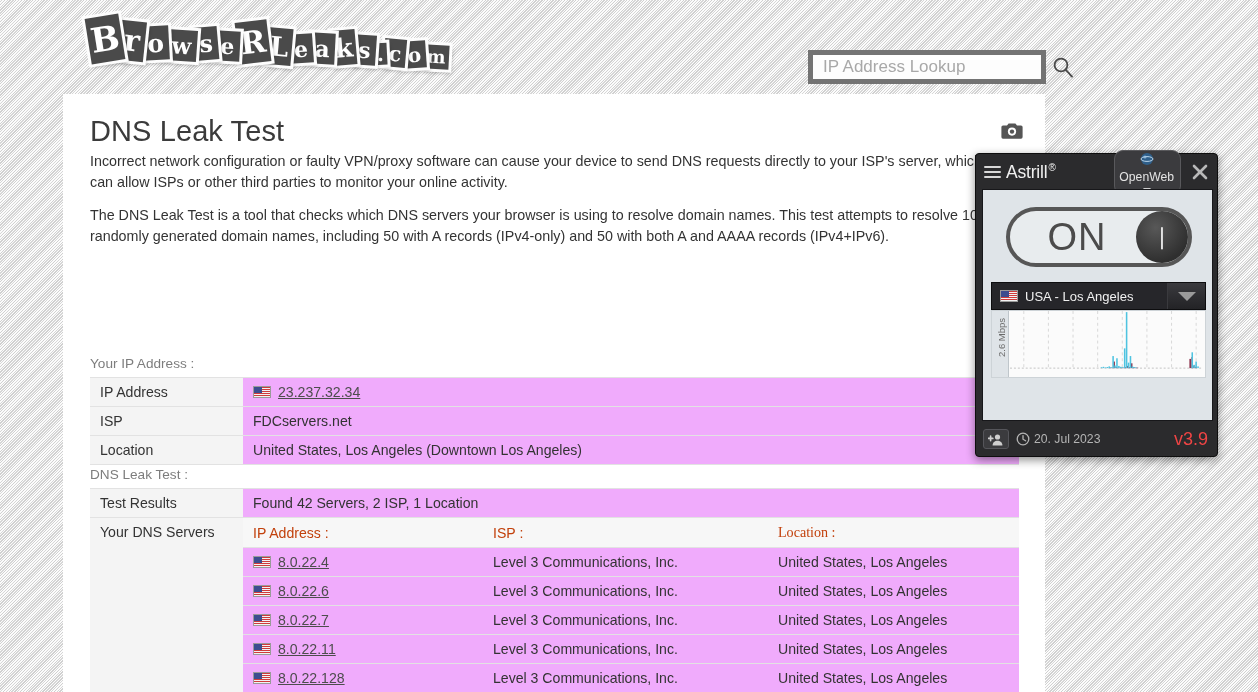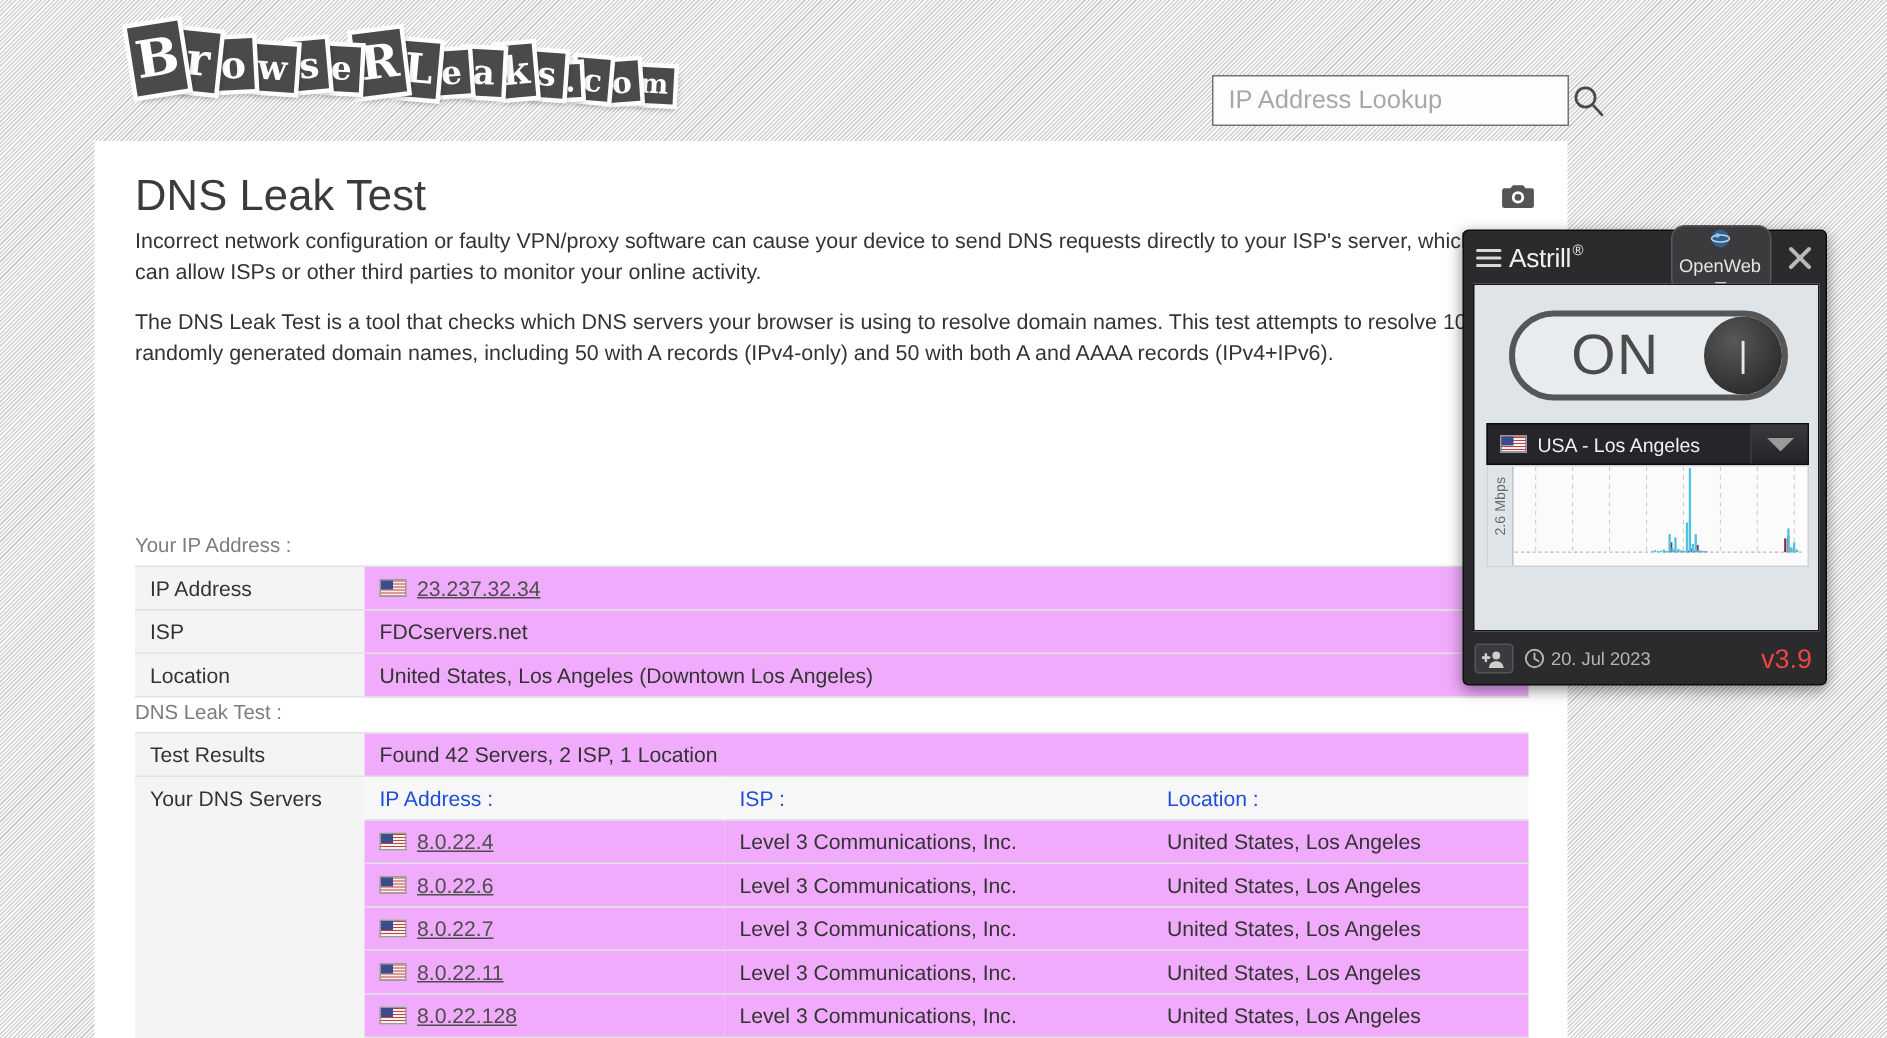--- a/index.html
+++ b/index.html
@@ -37,21 +37,21 @@
     text-align: center;
     box-shadow: 0 0 0 3px #fdfdfd, 2px 3px 4px rgba(0,0,0,0.38);
     position: relative;
     line-height: 1;
   }
 
   #search-wrap {
     position: absolute; left: 808px; top: 50px;
     width: 238px; height: 34px;
     background: #fdfdfd;
-    border: 1px solid #737373;
+    border: 5px solid #737373;
     display: flex; align-items: center;
   }
   #search-input {
     flex: 1; height: 100%;
     border: 0; outline: none; background: transparent;
     font-family: "Liberation Sans", sans-serif;
     font-size: 17px; color: #555;
     padding: 0 8px 0 10px;
   }
   #search-input::placeholder { color: #a8a8a8; }
@@ -94,21 +94,21 @@
   .tbl td, .tbl th {
     font-size: 14.1px; color: #333;
     padding: 6px 10px;
     border-top: 1px solid #e2e2e2;
     border-bottom: 1px solid #e2e2e2;
     text-align: left; font-weight: normal;
     height: 27px; vertical-align: middle;
   }
   td.k { background: #f4f4f4; color: #333; width: 153px; }
   td.v { background: #f0abfc; }
-  .subhdr td { color: #1d4ed8; background: #f7f7f7; }
+  .subhdr td { color: #c2410c; background: #f7f7f7; }
   .ipcell { display: flex; align-items: center; gap: 7px; }
   .iplink { color: #4d4d4d; text-decoration: underline; cursor: pointer; }
 
   .flag {
     width: 18px; height: 12px;
     display: inline-block; position: relative;
     border: 1px solid #9a9a9a;
     background: repeating-linear-gradient(
       to bottom,
       #cf3b3b 0px, #cf3b3b 1px,
@@ -338,21 +338,21 @@
   <table class="tbl" id="dns-table" style="top:394px">
       <tbody>
         <tr>
           <td class="k">Test Results</td>
           <td class="v" colspan="3">Found 42 Servers, 2 ISP, 1 Location</td>
         </tr>
         <tr class="subhdr">
           <td class="k" rowspan="10" style="vertical-align: top; background: rgb(244, 244, 244); color: rgb(51, 51, 51);">Your DNS Servers</td>
           <td style="width: 240px;">IP Address :</td>
           <td style="width: 285px;">ISP :</td>
-          <td style="width: auto;">Location :</td>
+          <td style="width: auto; font-family: Liberation Serif, serif;">Location :</td>
         </tr>
         <tr>
           <td class="v">
             <span class="ipcell">
               <span class="flag"></span>
               <span class="iplink">8.0.22.4</span>
             </span>
           </td>
           <td class="v">Level 3 Communications, Inc.</td>
           <td class="v">United States, Los Angeles</td>

